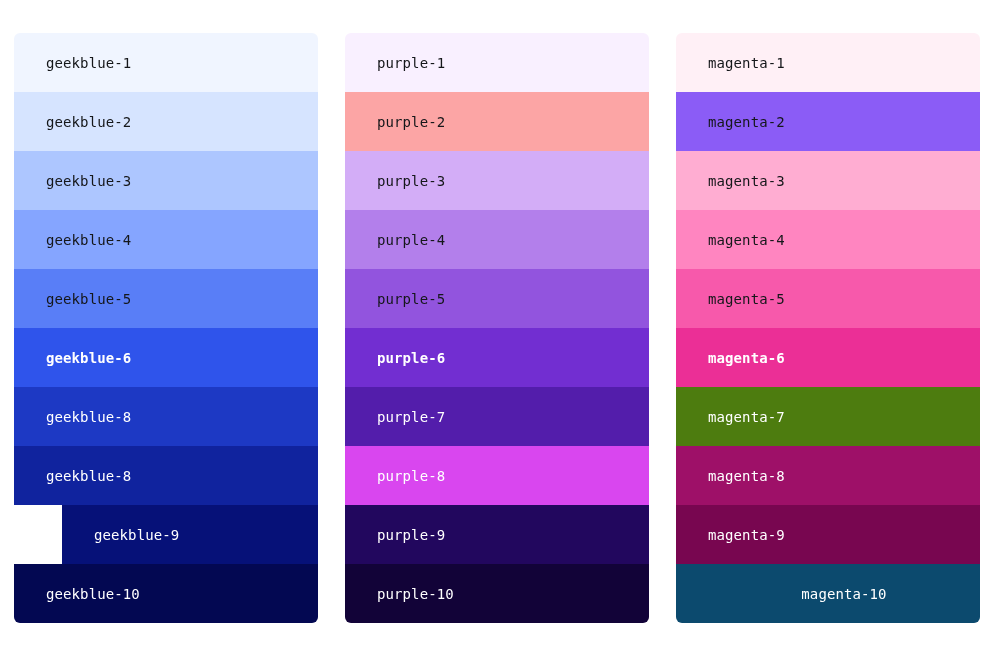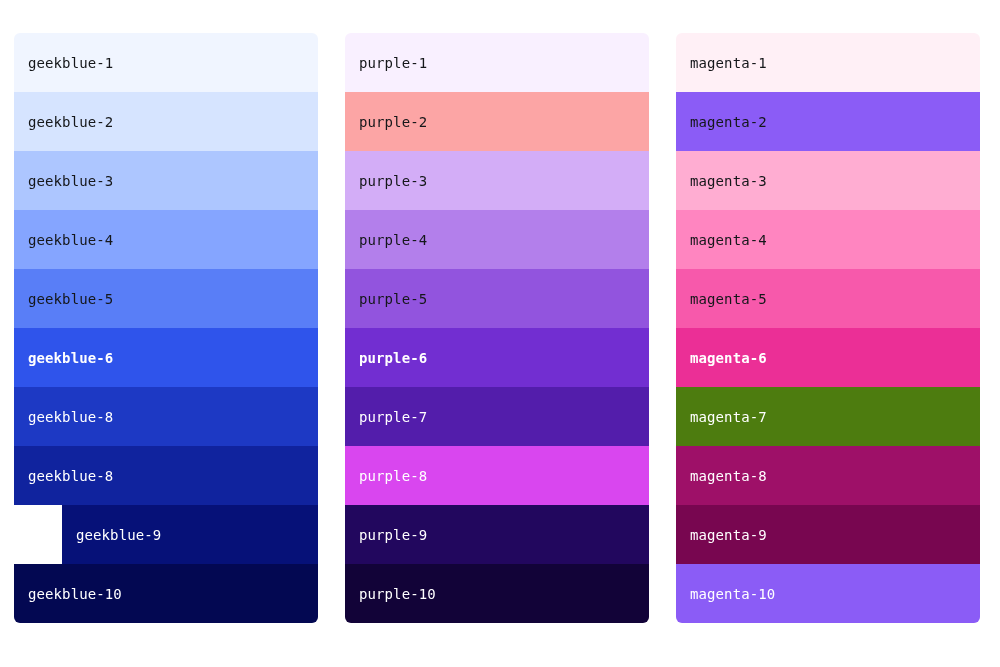--- a/index.html
+++ b/index.html
@@ -30,21 +30,21 @@
     overflow: hidden;
     display: flex;
     flex-direction: column;
     flex: 0 0 auto;
   }
   .swatch {
     height: 59px;
     box-sizing: border-box;
     display: flex;
     align-items: center;
-    padding-left: 14px;
+    padding-left: 32px;
     position: relative;
   }
   .swatch-label {
     font-size: 14px;
     line-height: 1;
     letter-spacing: 0.1px;
     white-space: nowrap;
     font-family: "DejaVu Sans Mono", "Liberation Mono", monospace;
   }
   .swatch.text-dark .swatch-label {
@@ -148,17 +148,17 @@
       </div>
       <div class="swatch text-light" style="background-color: #4d7c0f;">
         <span class="swatch-label">magenta-7</span>
       </div>
       <div class="swatch text-light" style="background-color: rgb(158, 16, 104);">
         <span class="swatch-label">magenta-8</span>
       </div>
       <div class="swatch text-light" style="background-color: rgb(120, 6, 80);">
         <span class="swatch-label">magenta-9</span>
       </div>
-      <div class="swatch text-light" style="background-color: #8b5cf6;">
+      <div class="swatch text-light" style="background-color: #0c4a6e; justify-content: center;">
         <span class="swatch-label">magenta-10</span>
       </div>
     </div>
   </div>
 
 </body></html>

